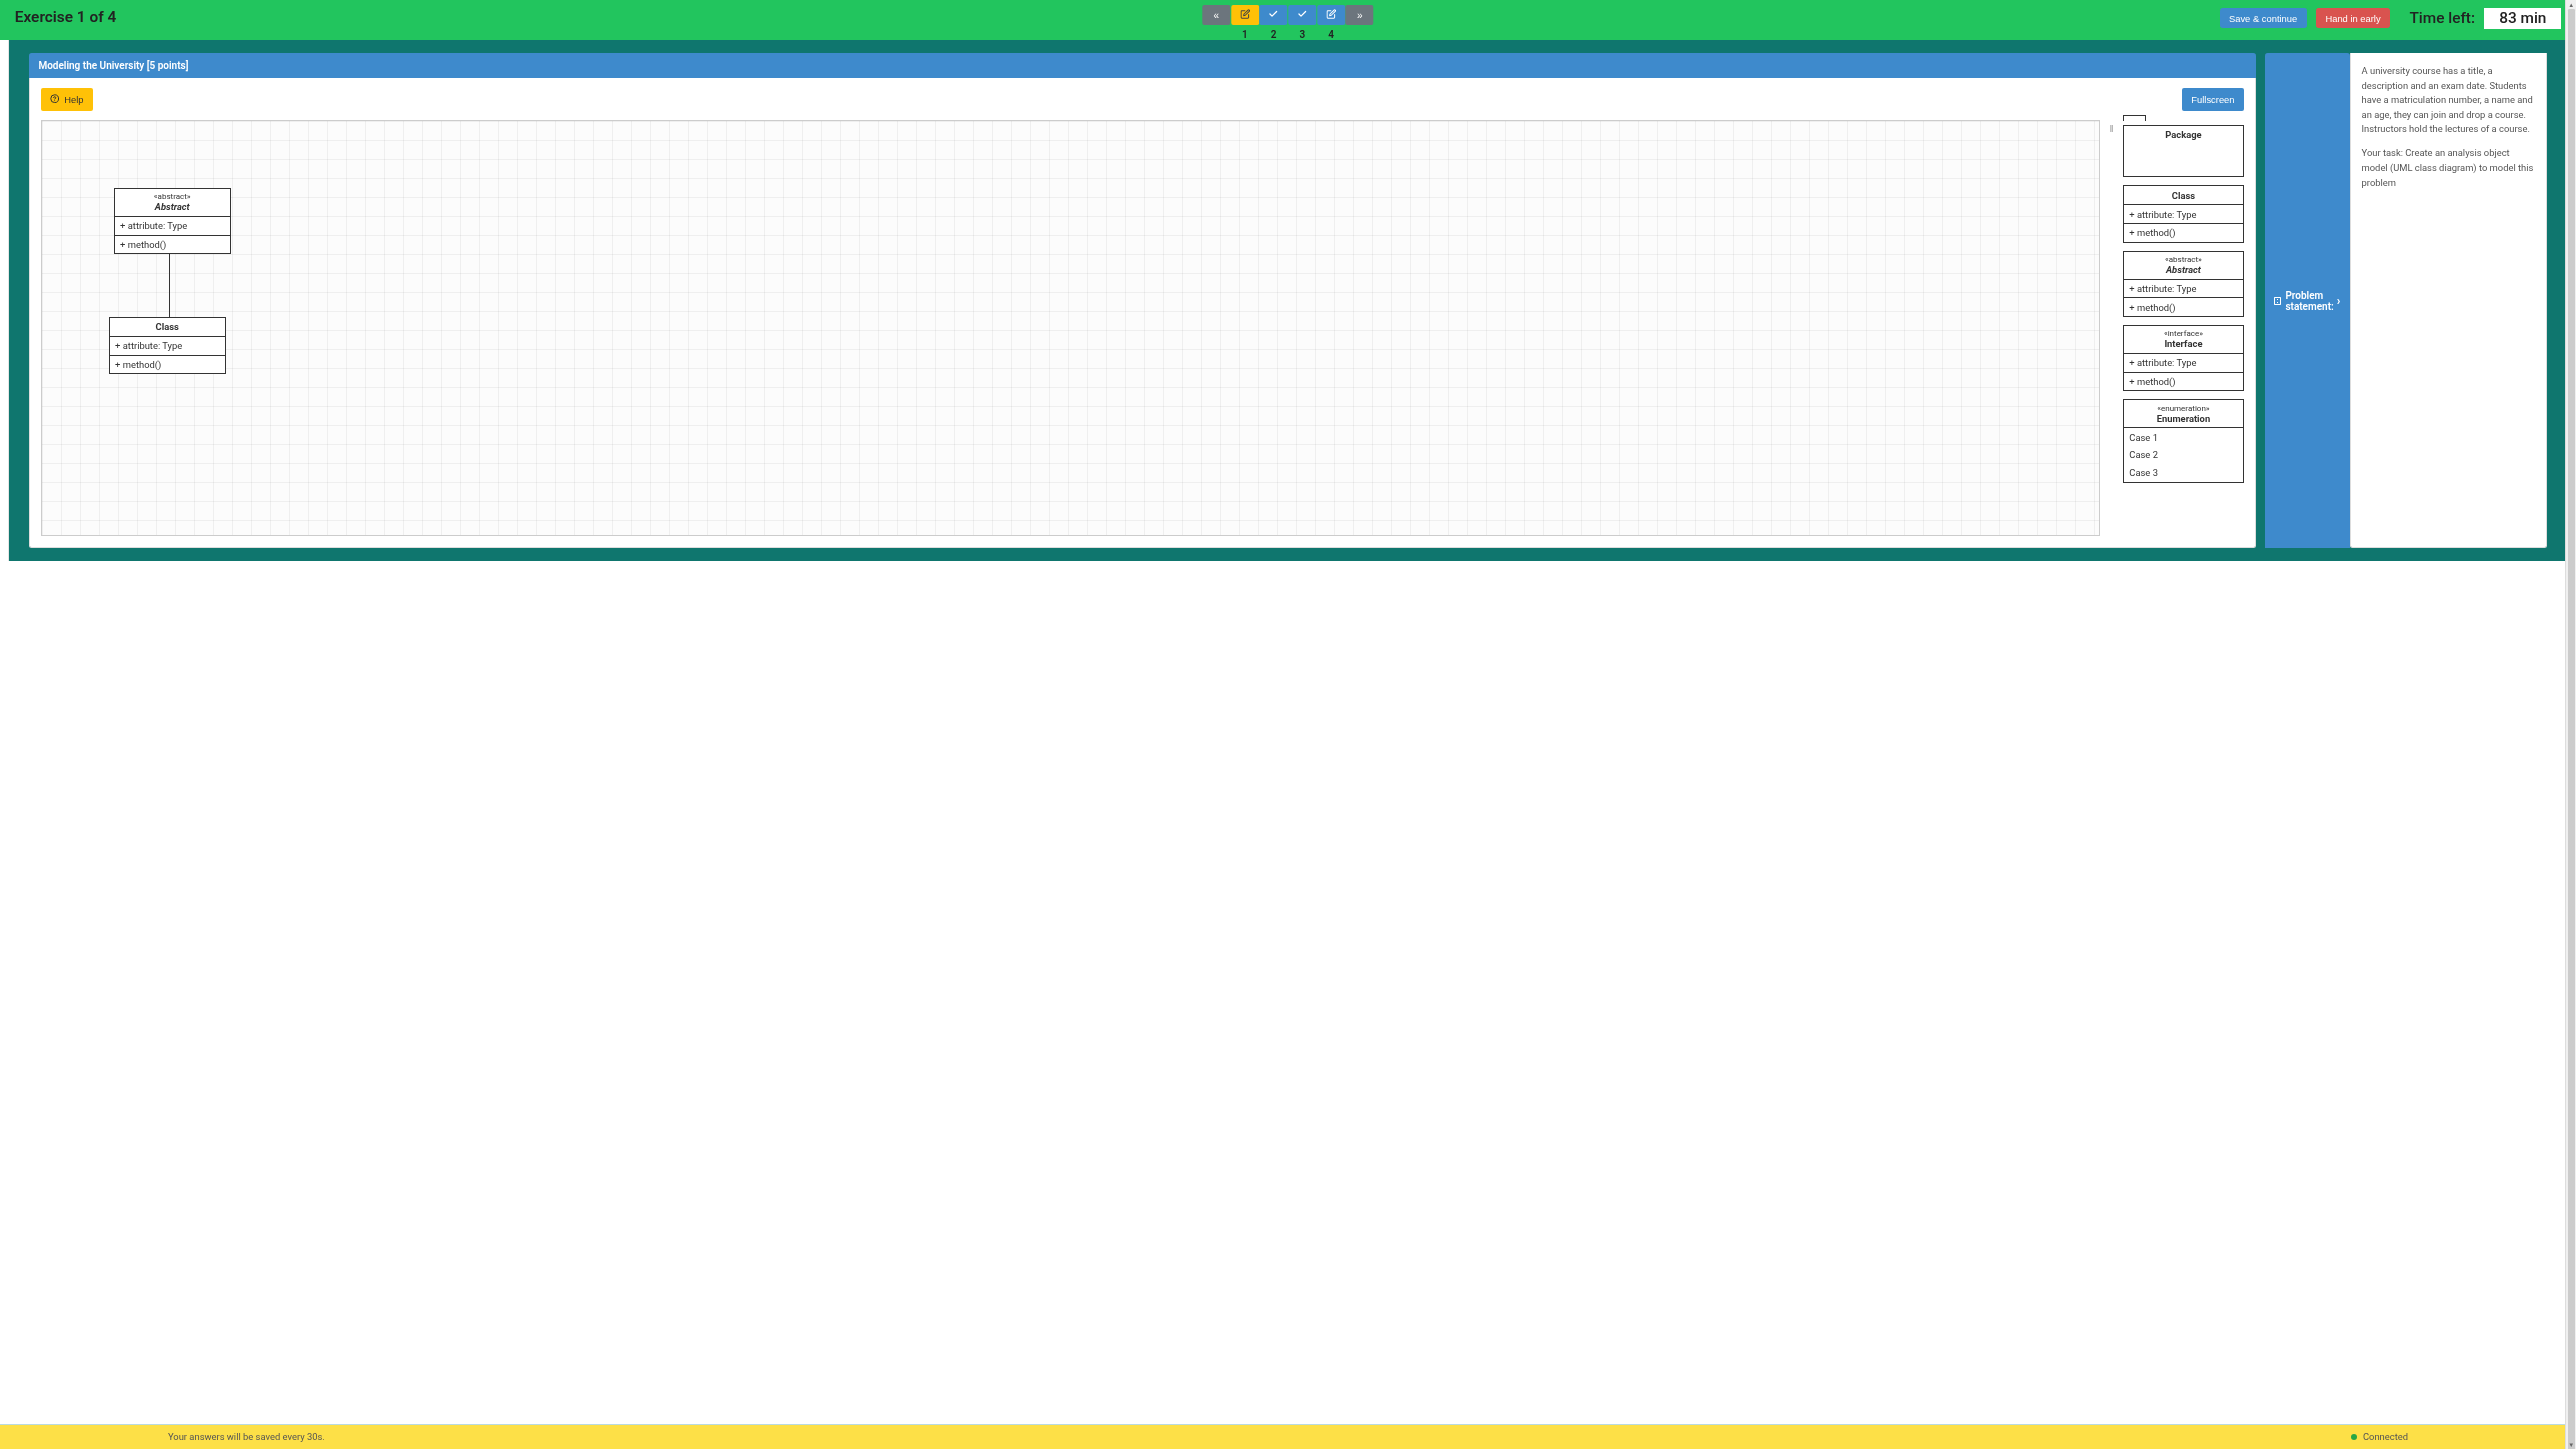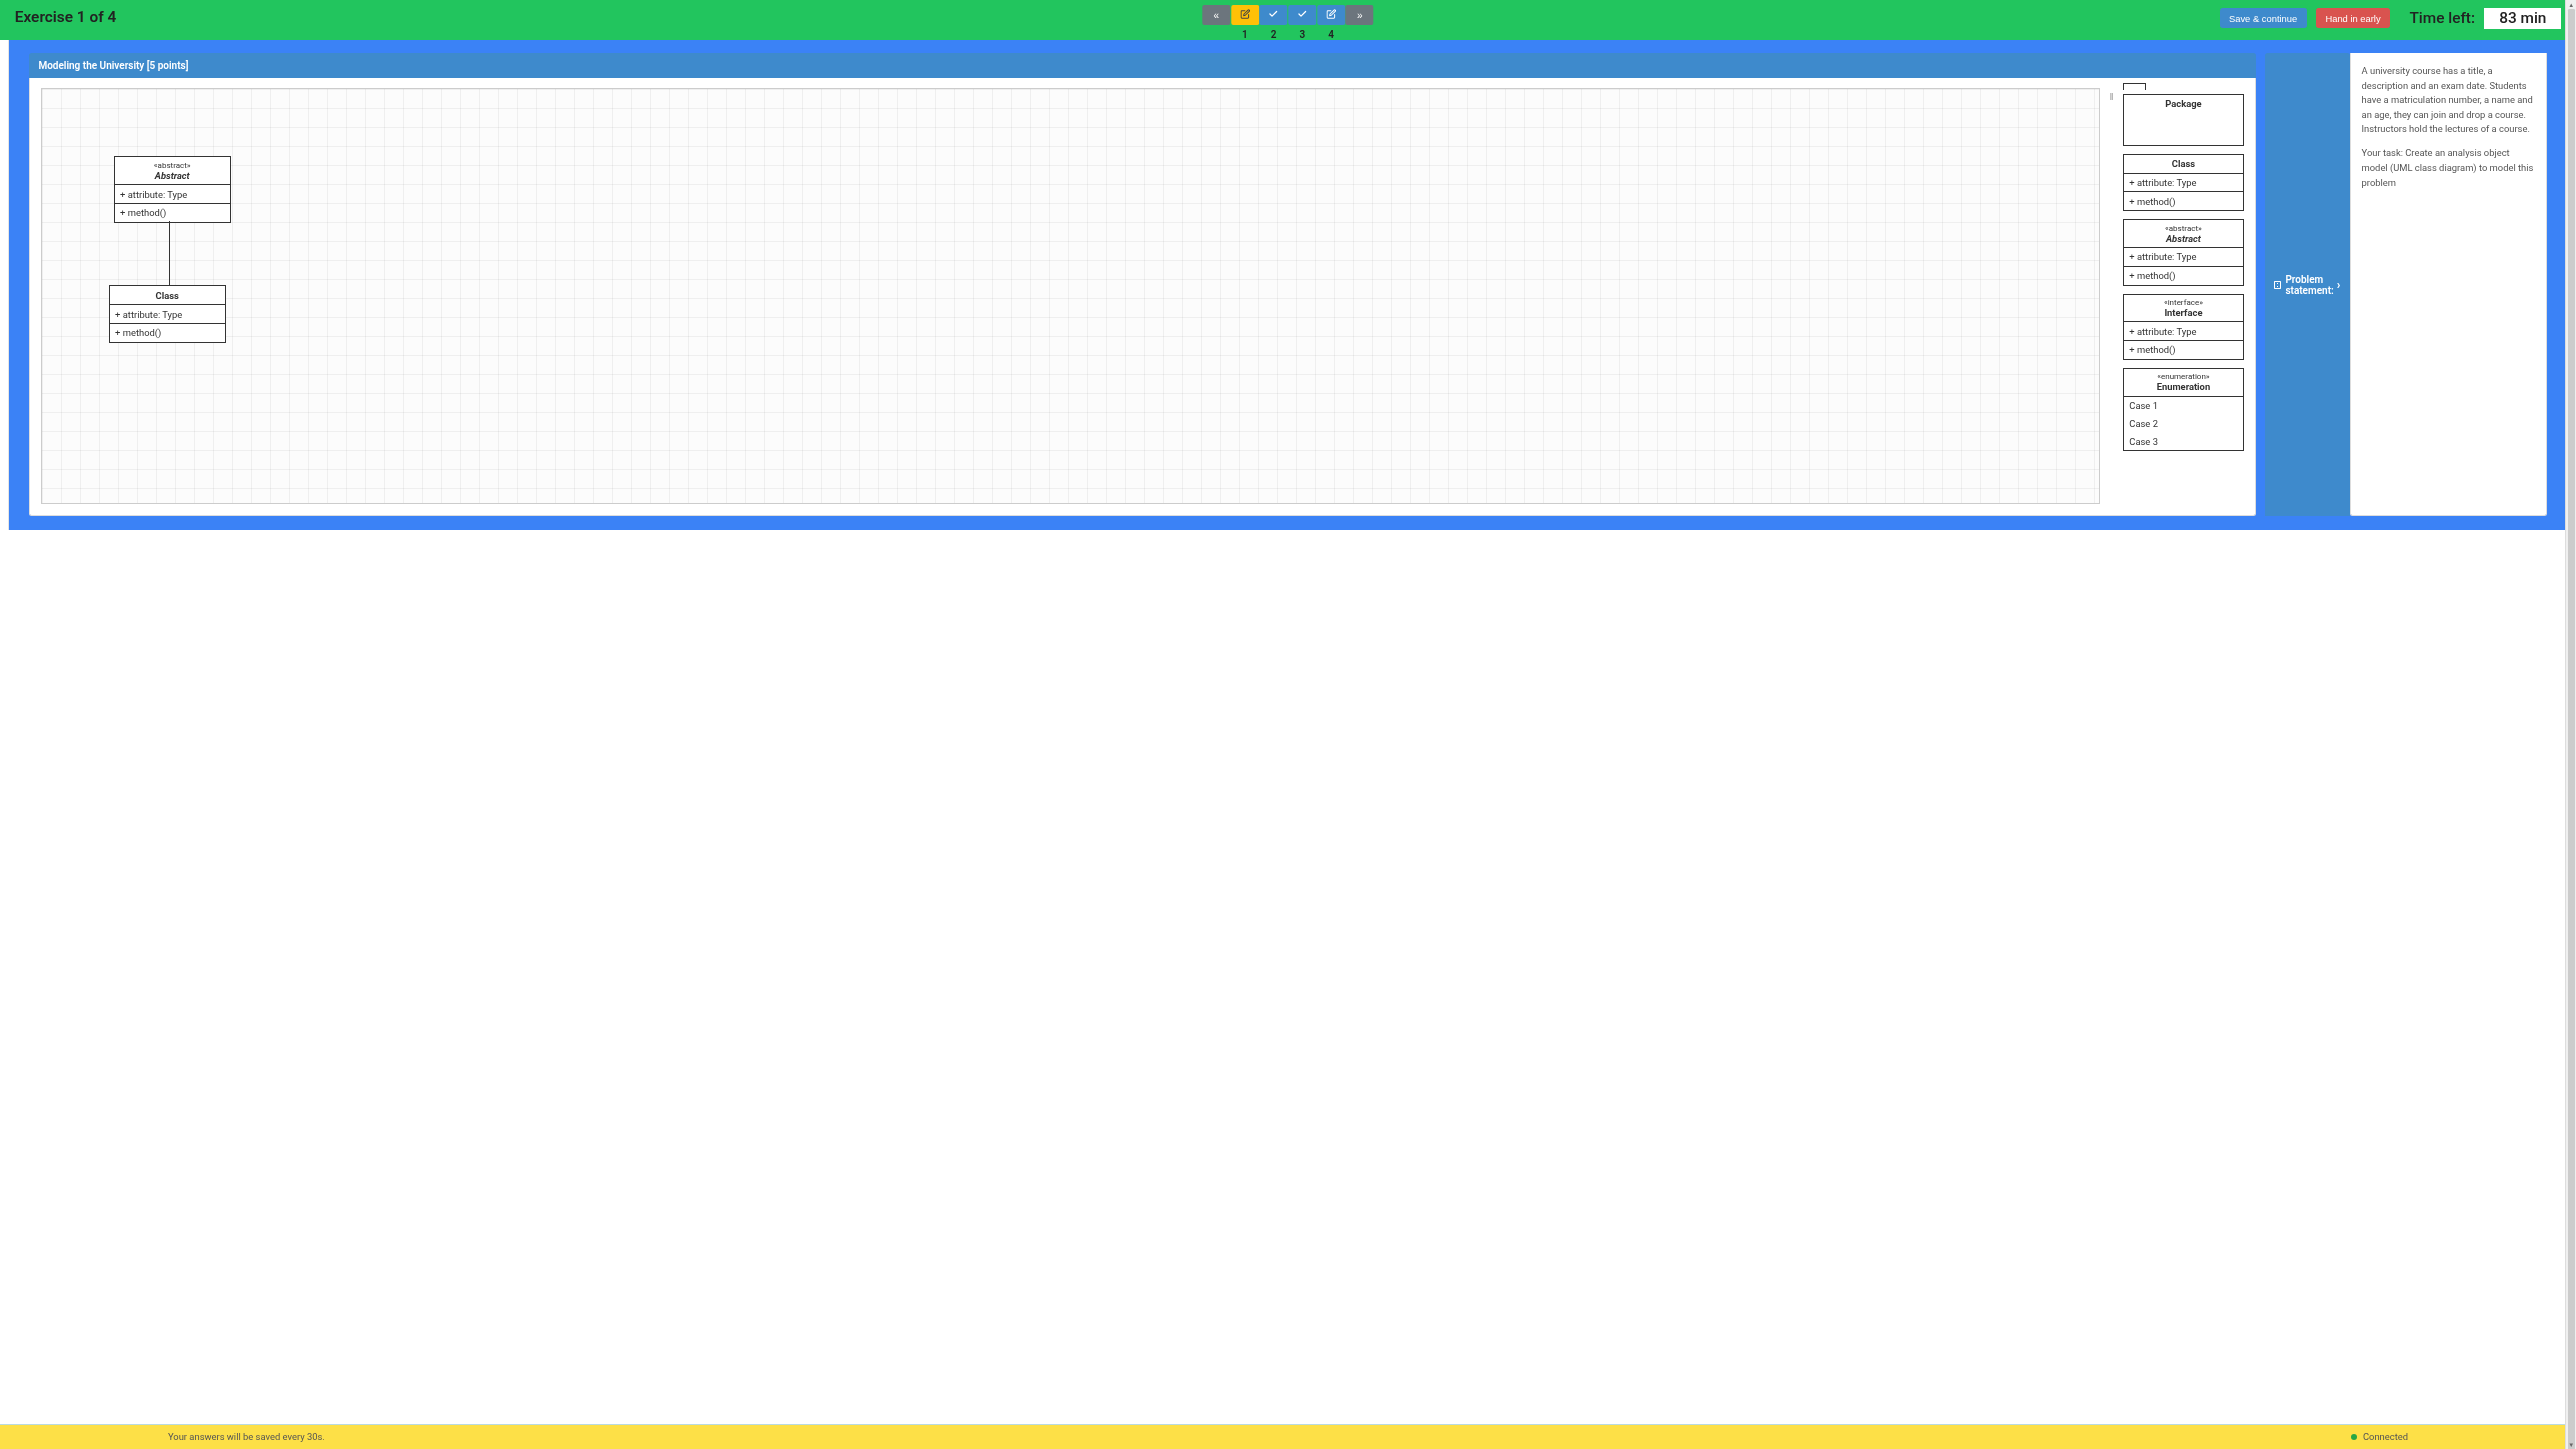--- a/index.html
+++ b/index.html
@@ -90,21 +90,21 @@
       background: #fff;
       padding: 1.3px 14.8px;
       min-width: 72px;
       text-align: center;
     }
     .main-area {
       padding: 13.4px 20px;
       display: flex;
       gap: 9.4px;
       align-items: stretch;
-      background: #3b82f6;
+      background: #0f766e;
       margin: 0 8px;
       border-left: 0.7px solid #e5e5e5;
       border-right: 0.7px solid #e5e5e5;
     }
     .left-col { flex: 1; display: flex; flex-direction: column; gap: 0; }
     .right-col { width: 282px; display: flex; gap: 0; }
     .panel-header {
       background: #3e8acc;
       color: #fff;
       padding: 6.7px 9.4px;
@@ -353,20 +353,33 @@
 </div>
 
 <div class="main-area">
 
   <div class="left-col">
     <div class="panel-header">
       <span>Modeling the University [5 points]</span>
     </div>
     <div class="panel-body">
 
+      <div class="toolbar">
+        <button class="btn-help">
+          <span>
+            <svg width="9.4" height="9.4" viewBox="0 0 24 24" fill="none" stroke="currentColor" stroke-width="2.5" stroke-linecap="round" stroke-linejoin="round">
+                <circle cx="12" cy="12" r="10"></circle>
+                <path d="M9.09 9a3 3 0 0 1 5.83 1c0 2-3 3-3 3"></path>
+                <line x1="12" y1="17" x2="12.01" y2="17"></line>
+              </svg>
+          </span>
+          <span>Help</span>
+        </button>
+        <button class="btn-fullscreen">Fullscreen</button>
+      </div>
 
       <div class="editor-row">
 
         <div class="canvas">
 
           <div class="uml-box" style="left:72px; top:67px; width:117px;">
             <div class="uml-section uml-head">
               <div class="uml-stereo">«abstract»</div>
               <div class="uml-name italic">Abstract</div>
             </div>

